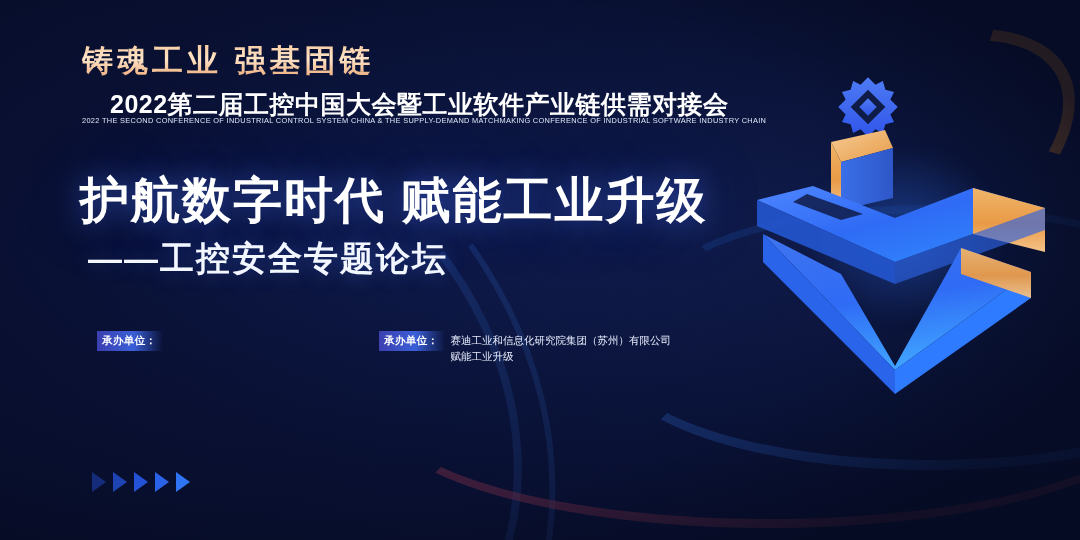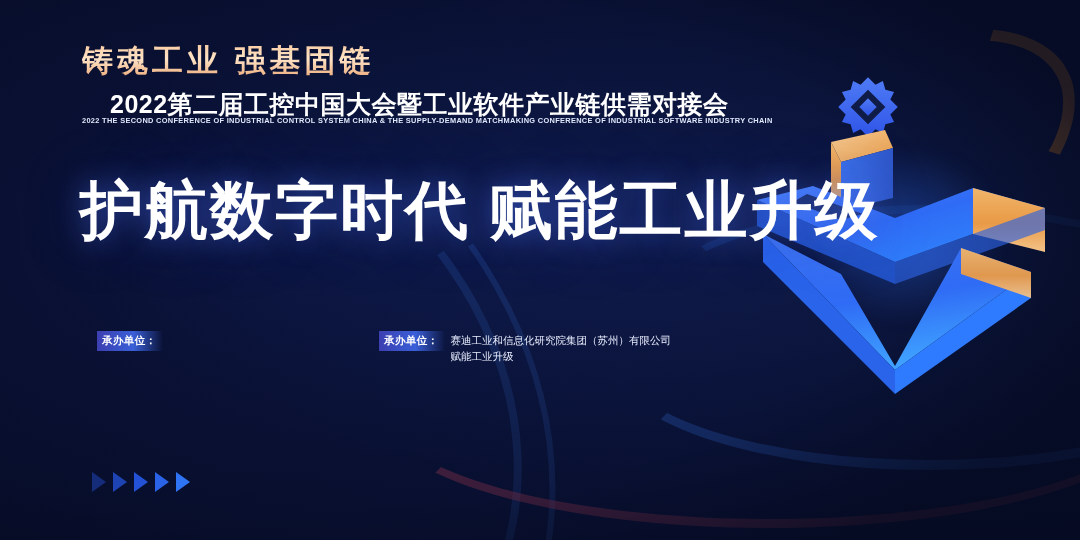--- a/index.html
+++ b/index.html
@@ -102,27 +102,27 @@
 
   .conf-title{
     position:absolute;left:82px;top:88px;
     font-size:25px;font-weight:700;color:#ffffff;letter-spacing:.5px;
     white-space:nowrap;
     margin-left:28px;
   }
 
   .conf-title-en{
     position:absolute;left:82px;top:116px;
-    font-size:7.4px;font-weight:700;color:#dfe7fb;letter-spacing:.32px;
+    font-size:7.4px;font-weight:400;color:#dfe7fb;letter-spacing:.32px;
     white-space:nowrap;
   }
 
   .headline{
     position:absolute;left:80px;top:168px;
-    font-size:63px;font-weight:700;color:#ffffff;letter-spacing:2px;
+    font-size:49px;font-weight:700;color:#ffffff;letter-spacing:2px;
     white-space:nowrap;
     text-shadow:0 0 26px rgba(70,110,230,.55), 0 0 60px rgba(60,70,190,.35);
   }
 
   .subhead{
     position:absolute;left:88px;top:236px;
     font-size:34px;font-weight:700;color:#f2f6ff;letter-spacing:2px;
     white-space:nowrap;
     text-shadow:0 0 20px rgba(70,110,230,.45);
   }
@@ -240,20 +240,21 @@
   <div class="content">
 
     <div class="tagline">铸魂工业 强基固链</div>
 
     <div class="conf-title">2022第二届工控中国大会暨工业软件产业链供需对接会</div>
 
     <div class="conf-title-en">2022 THE SECOND CONFERENCE OF INDUSTRIAL CONTROL SYSTEM CHINA &amp; THE SUPPLY-DEMAND MATCHMAKING CONFERENCE OF INDUSTRIAL SOFTWARE INDUSTRY CHAIN</div>
 
     <div class="headline">护航数字时代 赋能工业升级</div>
 
+    <div class="subhead">——工控安全专题论坛</div>
 
     <div class="org org-host">
       <div class="org-row">
         <span class="org-label">承办单位：</span>
       </div>
     </div>
 
     <div class="org org-run">
       <div class="org-row">
         <span class="org-label">承办单位：</span>

